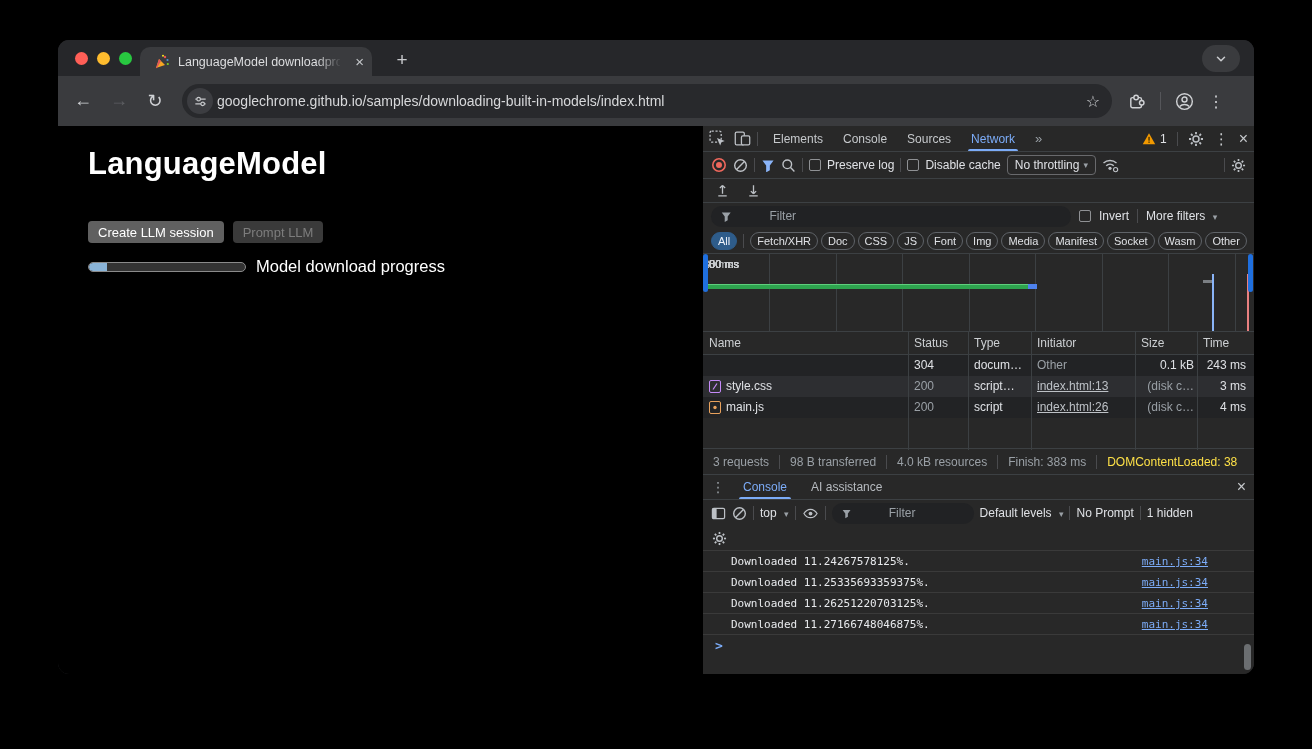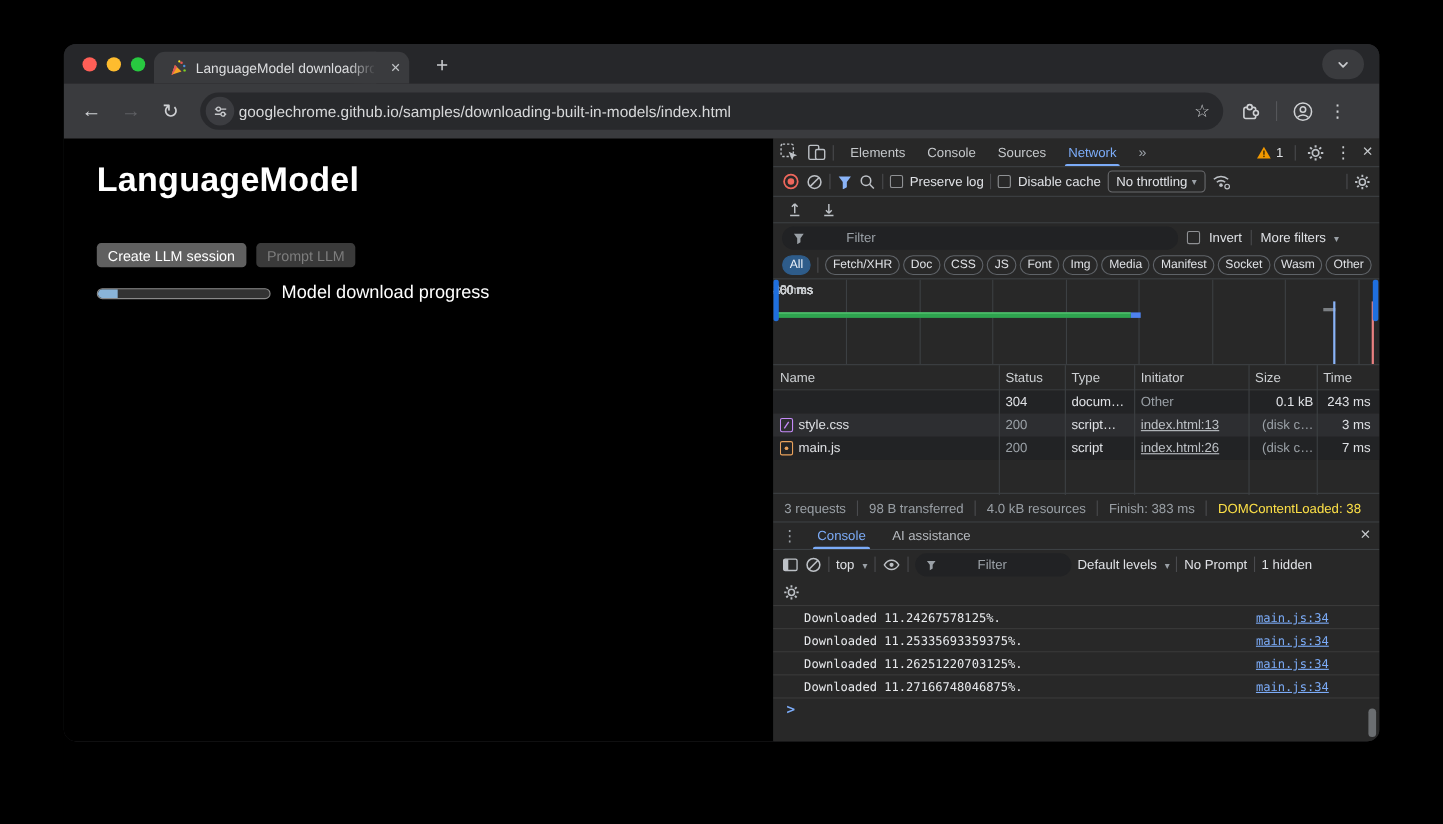--- a/index.html
+++ b/index.html
@@ -428,21 +428,21 @@
                 <svg width="10" height="11" viewBox="0 0 10 11">
                   <circle cx="5" cy="5.5" r="1.7" fill="#e8a15c"></circle>
                 </svg>
               </span>
             <span>main.js</span>
           </span>
           <span class="cell c-status gray">200</span>
           <span class="cell c-type">script</span>
           <span class="cell c-init"><span class="initlink">index.html:26</span></span>
           <span class="cell c-size gray">(disk c…</span>
-          <span class="cell c-time">7 ms</span>
+          <span class="cell c-time">4 ms</span>
         </div>
       </div>
 
       <div class="net-summary">
         <span>3 requests</span>
         <span class="vsep"></span>
         <span>98 B transferred</span>
         <span class="vsep"></span>
         <span>4.0 kB resources</span>
         <span class="vsep"></span>

